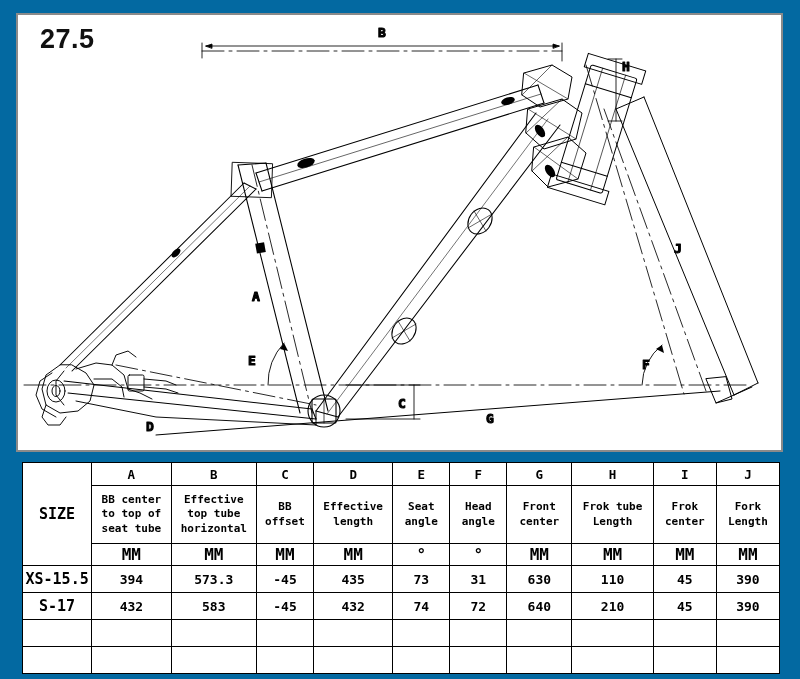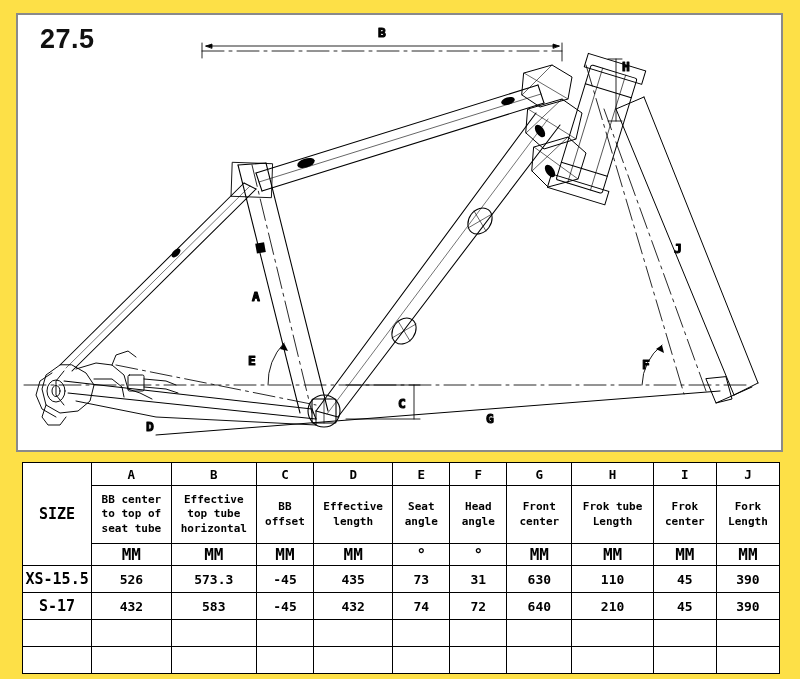--- a/index.html
+++ b/index.html
@@ -1,18 +1,18 @@
 <!DOCTYPE html>
 <html><head>
 <meta charset="utf-8">
 <style>
   html,body{margin:0;padding:0;background:#fff;}
   body{width:800px;height:679px;font-family:"DejaVu Sans Mono",monospace;color:#000;position:relative;overflow:hidden;}
 
-  #page{position:absolute;left:0;top:0;width:800px;height:679px;background:#fde047;}
+  #page{position:absolute;left:0;top:0;width:800px;height:679px;background:#0369a1;}
 
   
   #drawing-panel{position:absolute;left:16px;top:13px;width:767px;height:439px;
                  border:2px solid #8a8a8a;background:#ffffff;box-sizing:border-box;}
   #drawing-title{position:absolute;left:40px;top:24px;font-family:"Liberation Sans",sans-serif;
                  font-weight:bold;font-size:27px;letter-spacing:.5px;color:#111;}
   #frame-svg{position:absolute;left:16px;top:13px;width:767px;height:439px;}
 
   
   #geometry-table{position:absolute;left:22px;top:462px;width:758px;border-collapse:collapse;
@@ -272,21 +272,21 @@
         <td class="deg">°</td>
         <td class="deg">°</td>
         <td>MM</td>
         <td>MM</td>
         <td>MM</td>
         <td>MM</td>
       </tr>
 
       <tr class="data-row">
         <td class="size-cell">XS-15.5</td>
-        <td>526</td>
+        <td>394</td>
         <td>573.3</td>
         <td>-45</td>
         <td>435</td>
         <td>73</td>
         <td>31</td>
         <td>630</td>
         <td>110</td>
         <td>45</td>
         <td>390</td>
       </tr>

